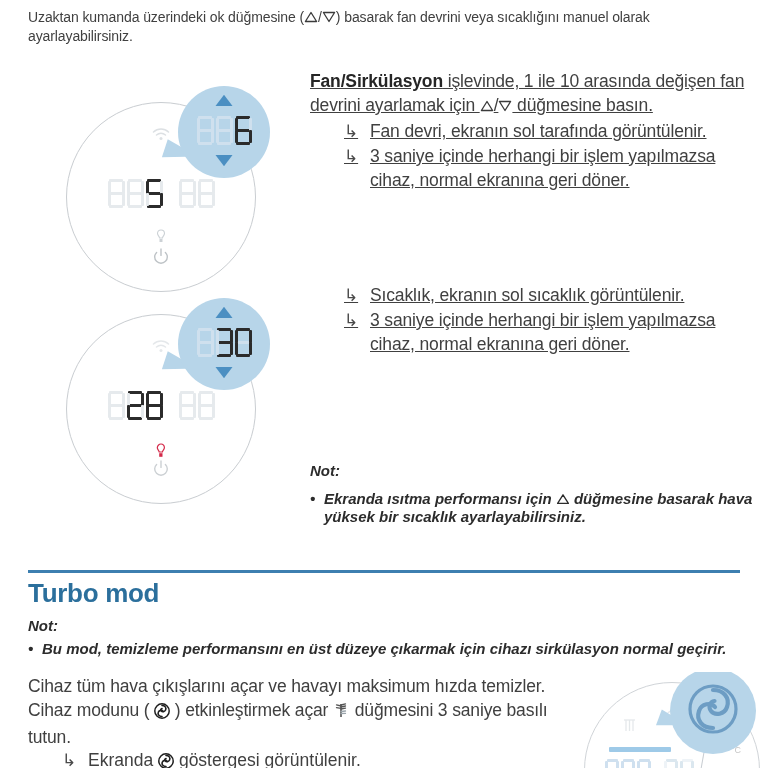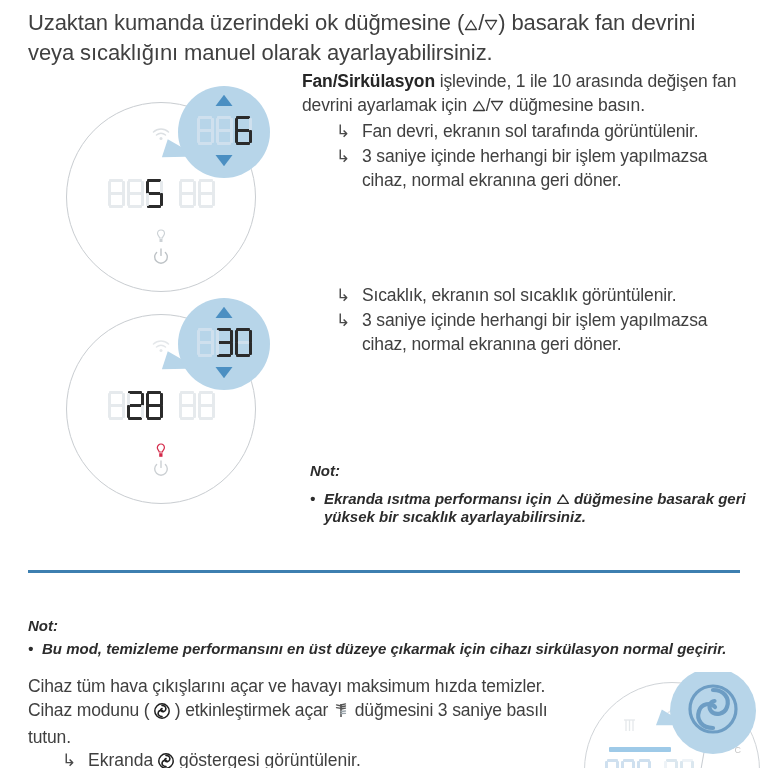--- a/index.html
+++ b/index.html
@@ -19,21 +19,21 @@
     height: 768px;
     background: #ffffff;
   }
 
   
   .intro {
     position: absolute;
     left: 28px;
     top: 8px;
     width: 716px;
-    font-size: 22px;
+    font-size: 14px;
     line-height: 1.38;
     color: #404040;
     letter-spacing: -0.1px;
   }
   .tri {
     display: inline-block;
     vertical-align: -1px;
     width: 14px;
     height: 12px;
   }
@@ -156,26 +156,27 @@
   .digit { position: relative; display: inline-block; }
   .digit span {
     position: absolute;
     background: #2b2b2b;
     border-radius: 1px;
   }
 
   
   .text-col {
     position: absolute;
-    left: 302px;
+    left: 310px;
     width: 452px;
     font-size: 17.5px;
     line-height: 1.37;
     color: #404040;
     letter-spacing: -0.15px;
+    text-decoration: underline;
   }
   .row-1 .text-col { top: 4px; }
   .row-2 .text-col { top: 4px; }
 
   .text-col b { font-weight: bold; color: #262626; }
 
   .sublist { margin-top: 2px; }
   .sub-item {
     display: flex;
     align-items: flex-start;
@@ -511,25 +512,26 @@
       </div>
     </div>
   </div>
 
   <div class="note-1">
     <div class="note-label">Not:</div>
     <div class="note-bullet">
       <span class="dot">•</span>
       <span><span>Ekranda ısıtma performansı için </span><span class="tri"><svg width="14" height="12" viewBox="0 0 14 12">
               <path d="M7 1.8 L12.4 10.4 L1.6 10.4 Z" fill="none" stroke="#2c2c2c" stroke-width="1.3" stroke-linejoin="round"></path>
-            </svg></span><span> düğmesine basarak geri yüksek bir sıcaklık ayarlayabilirsiniz.</span></span>
+            </svg></span><span> düğmesine basarak hava yüksek bir sıcaklık ayarlayabilirsiniz.</span></span>
     </div>
   </div>
 
   <div class="divider"></div>
+  <h2 class="turbo-title">Turbo mod</h2>
 
   <div class="note-2">
     <div class="note-label">Not:</div>
     <div class="note-bullet">
       <span class="dot">•</span>
       <span>Bu mod, temizleme performansını en üst düzeye çıkarmak için cihazı sirkülasyon normal geçirir.</span>
     </div>
   </div>
 
   <p class="turbo-body">

